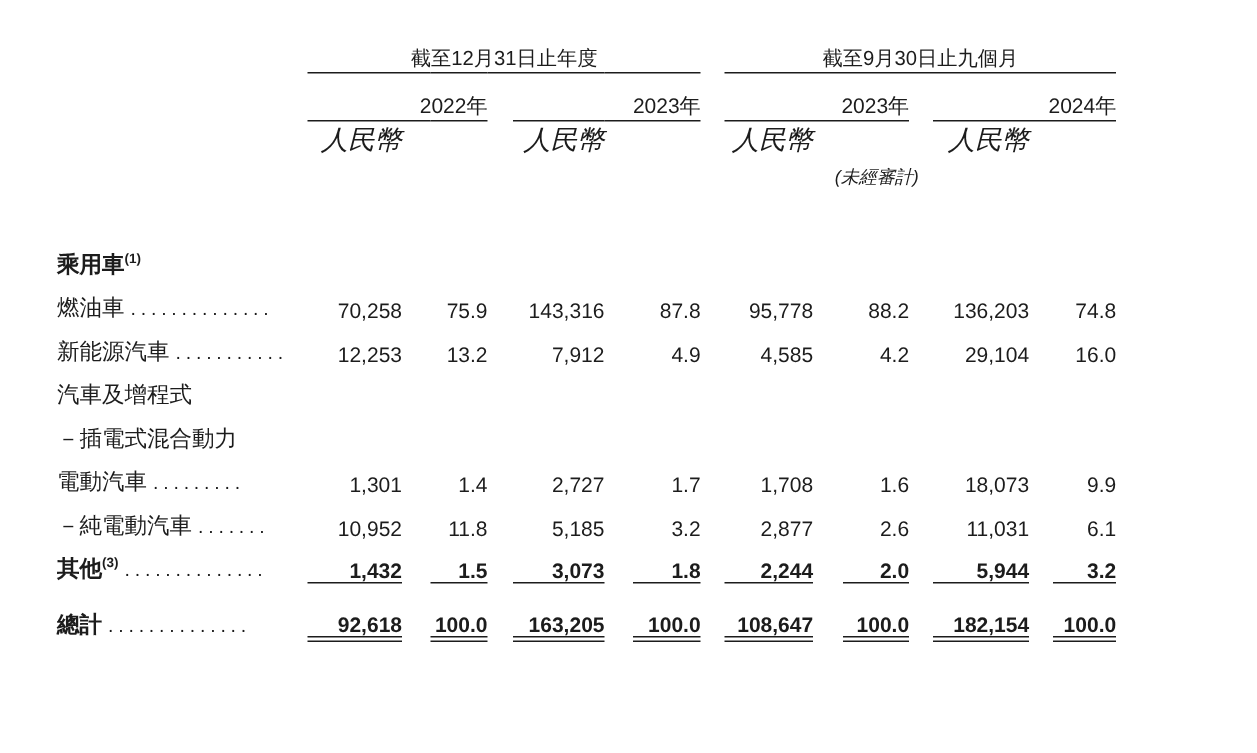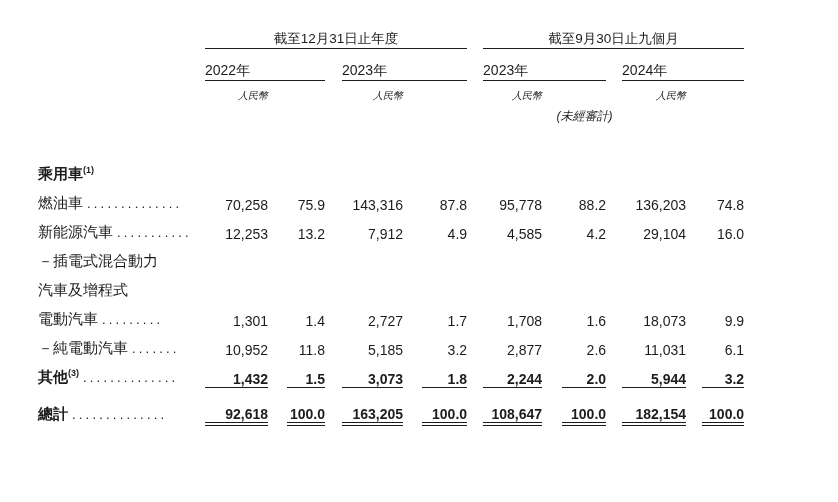--- a/index.html
+++ b/index.html
@@ -28,24 +28,24 @@
   tr.hr2 { height:32px; }
   tr.hr3 { height:23px; }
   tr.hr4 { height:23px; }
   tr.hr5 { height:22px; }
   tr.hsp { height:30px; }
   .grp {
     font-weight:bold; text-align:center; font-size:13.5px;
     border-bottom:1.5px solid #1c1c1c; padding-bottom:5px;
   }
   .yr {
-    font-weight:bold; text-align:left; font-size:14px;
+    font-weight:bold; text-align:right; font-size:14px;
     border-bottom:1.5px solid #1c1c1c; padding-bottom:5px;
   }
-  .unit { font-style:italic; font-size:10px; text-align:right; padding-right:2px; }
+  .unit { font-style:italic; font-size:18px; text-align:right; padding-right:2px; }
   .unit-pct { font-style:italic; font-size:13.5px; text-align:right; padding-right:7px; }
   .note { font-style:italic; font-size:12px; text-align:center; }
   
   tbody tr { height:29px; }
   tbody tr.r-double { height:37px; }
   .lbl { font-size:15px; text-align:left; padding-bottom:6px; }
   .lbl.b { font-weight:bold; }
   .lbl sup { font-size:9px; font-weight:inherit; }
   .ind0 { padding-left:0; }
   .ind1 { padding-left:17px; }
@@ -182,39 +182,39 @@
           <td class="sp"></td>
           <td class="val">4,585</td>
           <td class="sp"></td>
           <td class="val">4.2</td>
           <td class="sp"></td>
           <td class="val">29,104</td>
           <td class="sp"></td>
           <td class="val">16.0</td>
         </tr>
         <tr class="r-none">
+          <td class="lbl ind2"><span>汽車及增程式</span></td>
+          <td class="val"></td>
+          <td class="sp"></td>
+          <td class="val"></td>
+          <td class="sp"></td>
+          <td class="val"></td>
+          <td class="sp"></td>
+          <td class="val"></td>
+          <td class="sp"></td>
+          <td class="val"></td>
+          <td class="sp"></td>
+          <td class="val"></td>
+          <td class="sp"></td>
+          <td class="val"></td>
+          <td class="sp"></td>
+          <td class="val"></td>
+        </tr>
+        <tr class="r-none">
           <td class="lbl ind1"><span>－插電式混合動力</span></td>
-          <td class="val"></td>
-          <td class="sp"></td>
-          <td class="val"></td>
-          <td class="sp"></td>
-          <td class="val"></td>
-          <td class="sp"></td>
-          <td class="val"></td>
-          <td class="sp"></td>
-          <td class="val"></td>
-          <td class="sp"></td>
-          <td class="val"></td>
-          <td class="sp"></td>
-          <td class="val"></td>
-          <td class="sp"></td>
-          <td class="val"></td>
-        </tr>
-        <tr class="r-none">
-          <td class="lbl ind2"><span>汽車及增程式</span></td>
           <td class="val"></td>
           <td class="sp"></td>
           <td class="val"></td>
           <td class="sp"></td>
           <td class="val"></td>
           <td class="sp"></td>
           <td class="val"></td>
           <td class="sp"></td>
           <td class="val"></td>
           <td class="sp"></td>

